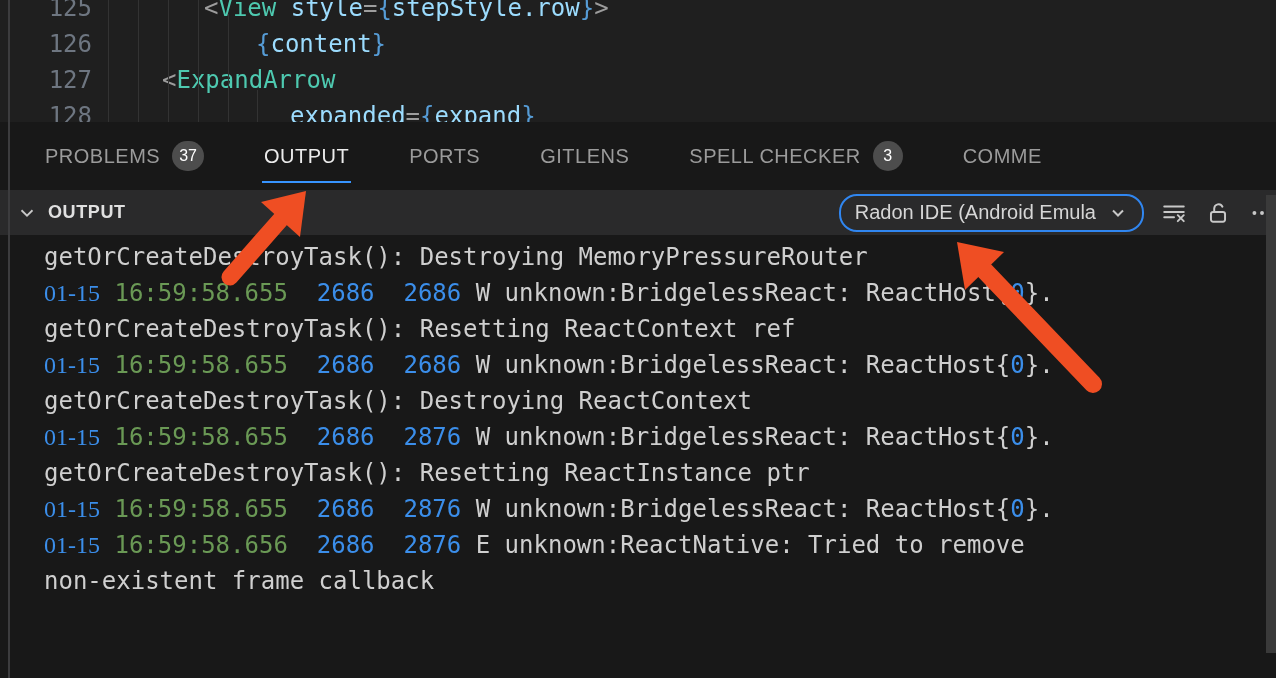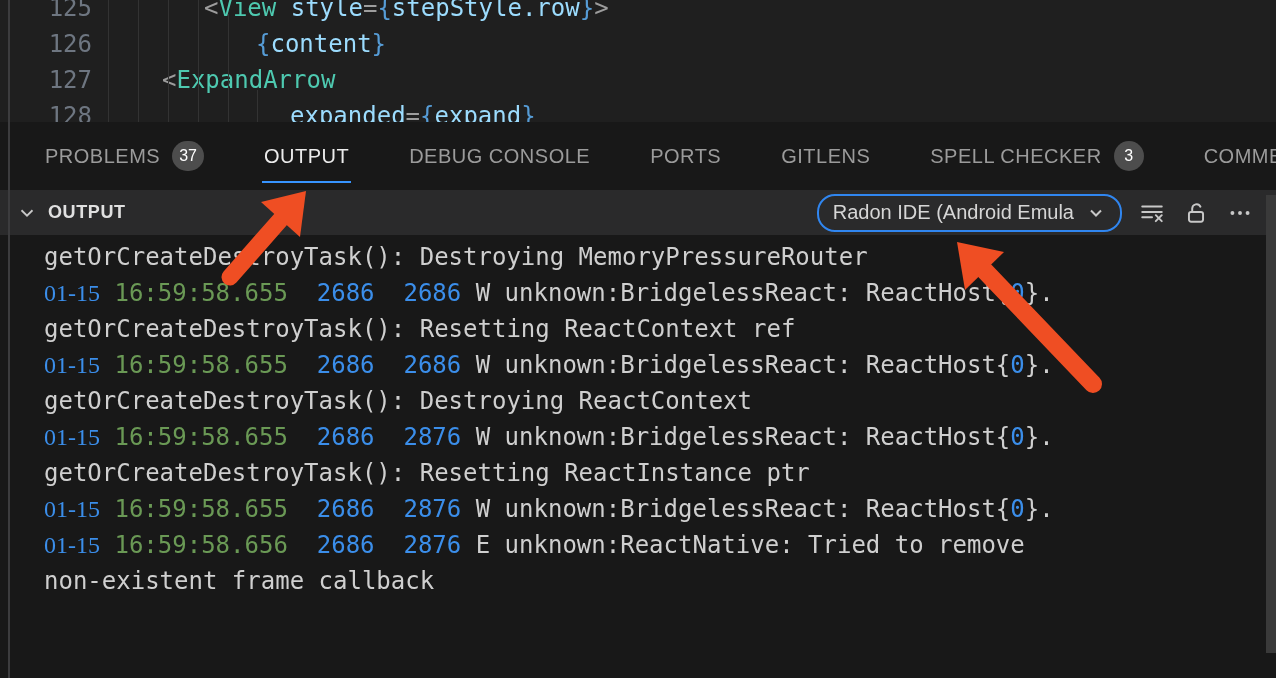--- a/index.html
+++ b/index.html
@@ -30,21 +30,21 @@
   .tab-underline{position:absolute;left:-2px;right:-2px;bottom:7px;height:2px;
                  background:var(--tab-underline,#3794ff);}
   .badge{background:#4d4d4d;color:#ffffff;border-radius:15px;min-width:16px;height:30px;
          line-height:30px;padding:0 7px;text-align:center;font-size:16px;letter-spacing:0;}
 
   
   .panel-header{position:absolute;top:190px;left:0;right:0;height:45px;background:#2a2a2b;
                 display:flex;align-items:center;}
   .hdr-chevron{margin-left:16px;flex:none;display:flex;}
   .hdr-title{margin-left:10px;font-weight:700;font-size:18px;letter-spacing:.6px;color:#e0e0e0;}
-  .hdr-right{margin-left:auto;display:flex;align-items:center;gap:16px;padding-right:22px;}
+  .hdr-right{margin-left:auto;display:flex;align-items:center;gap:16px;}
   .channel-select{display:flex;align-items:center;gap:12px;height:34px;padding:0 14px;
                   border:2px solid var(--accent,#3086f0);border-radius:18px;background:#2a2a2b;
                   color:#d6d6d6;font-size:20px;}
   .icon-btn{display:flex;align-items:center;justify-content:center;width:28px;height:28px;}
   .icon-btn svg{display:block;}
 
   
   .log{position:absolute;top:235px;left:0;right:0;bottom:0;background:#181818;
        padding:4px 0 0 44px;overflow:hidden;
        font-family:"DejaVu Sans Mono",monospace;font-size:24px;line-height:36px;}
@@ -81,23 +81,20 @@
   </div>
 
   <div class="panel-tabs">
       <div class="tab">
         <span>PROBLEMS</span>
         <span class="badge">37</span>
       </div>
       <div class="tab active">
         <span>OUTPUT</span>
         <div class="tab-underline"></div>
-      </div>
-      <div class="tab">
-        <span>DEBUG CONSOLE</span>
       </div>
       <div class="tab">
         <span>PORTS</span>
       </div>
       <div class="tab">
         <span>GITLENS</span>
       </div>
       <div class="tab">
         <span>SPELL CHECKER</span>
         <span class="badge">3</span>

